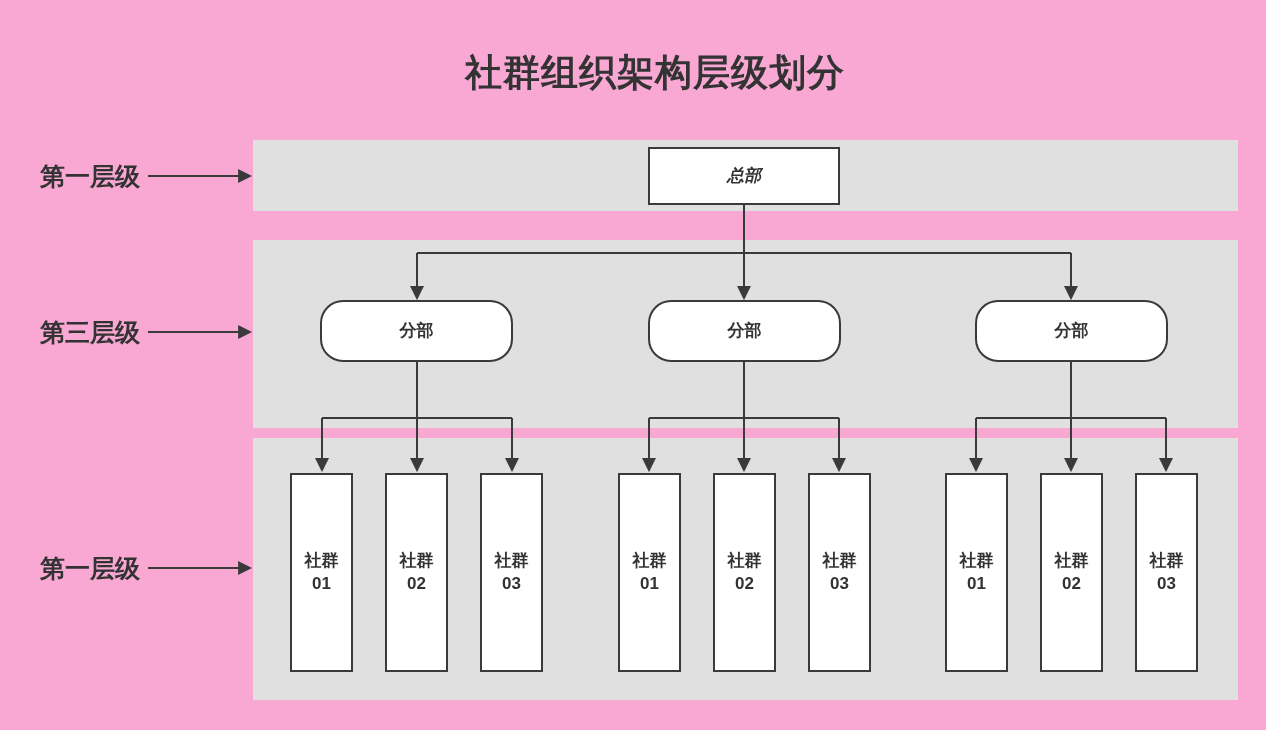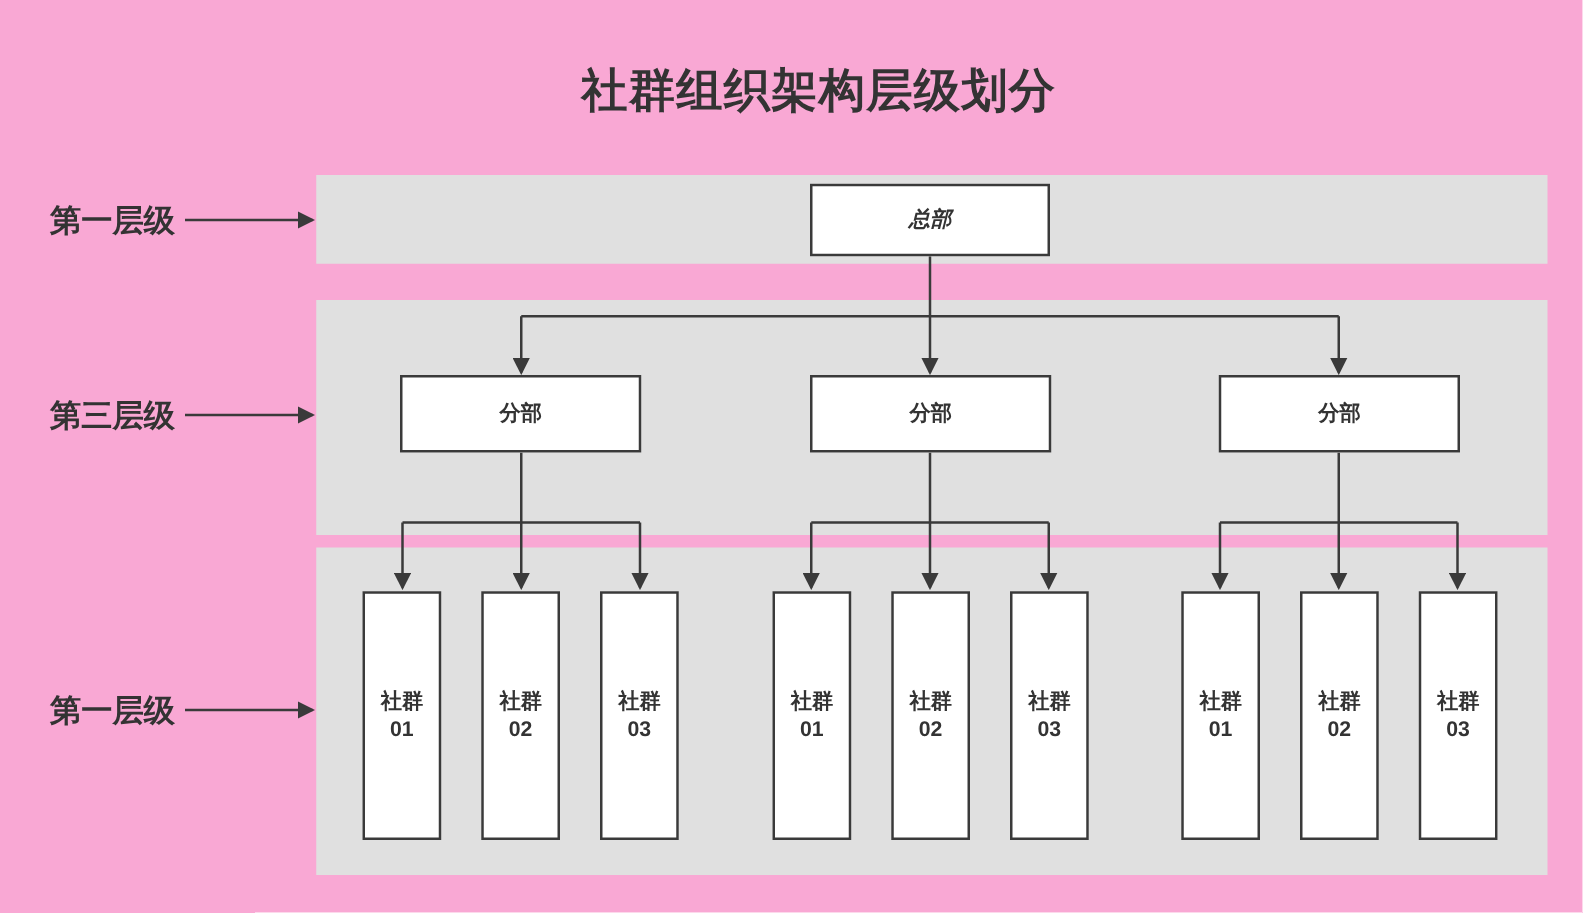--- a/index.html
+++ b/index.html
@@ -70,21 +70,21 @@
     align-items: center;
     justify-content: center;
     font-size: 17px;
     font-weight: 700;
     color: #333333;
     text-align: center;
     line-height: 1.35;
     z-index: 2;
   }
   .hq   { left: 648px; top: 147px; width: 192px; height: 58px; font-style: italic; }
-  .branch { top: 300px; width: 193px; height: 62px; }
+  .branch { top: 300px; width: 193px; height: 62px; border-radius: 23px; }
   .b1 { left: 320px; }
   .b2 { left: 648px; }
   .b3 { left: 975px; }
   .community { top: 473px; width: 63px; height: 199px; align-items: center; }
   .c1 { left: 290px; }  .c2 { left: 385px; }  .c3 { left: 480px; }
   .c4 { left: 618px; }  .c5 { left: 713px; }  .c6 { left: 808px; }
   .c7 { left: 945px; }  .c8 { left: 1040px; } .c9 { left: 1135px; }
 </style>
 </head>
 <body>

